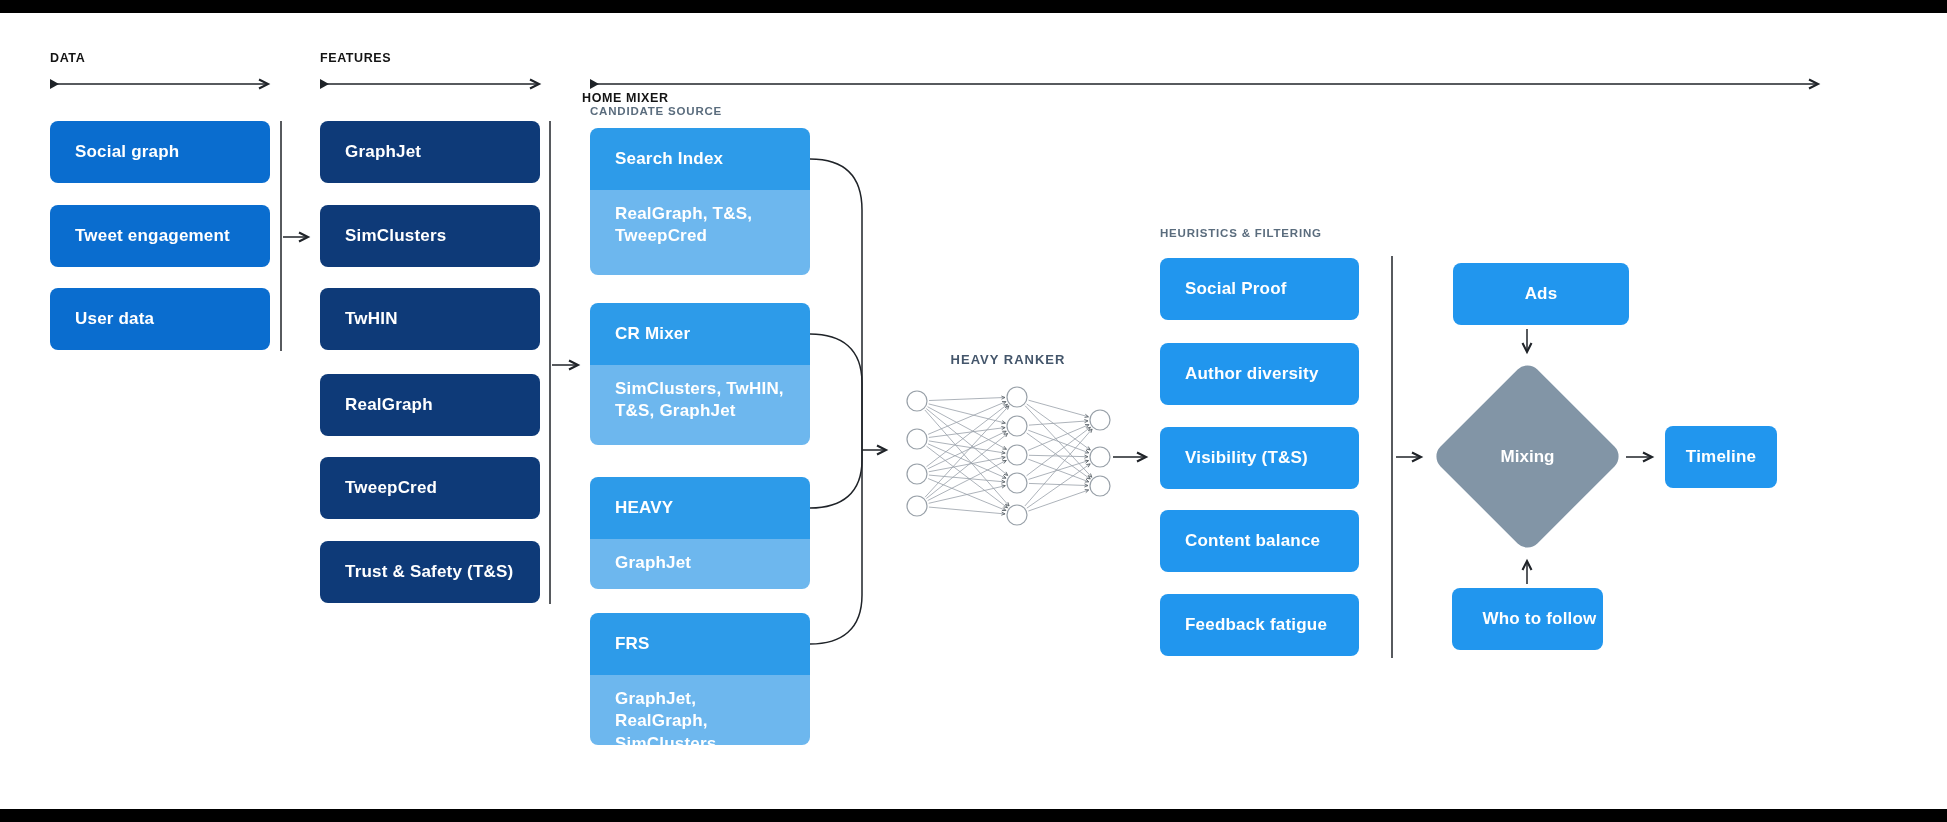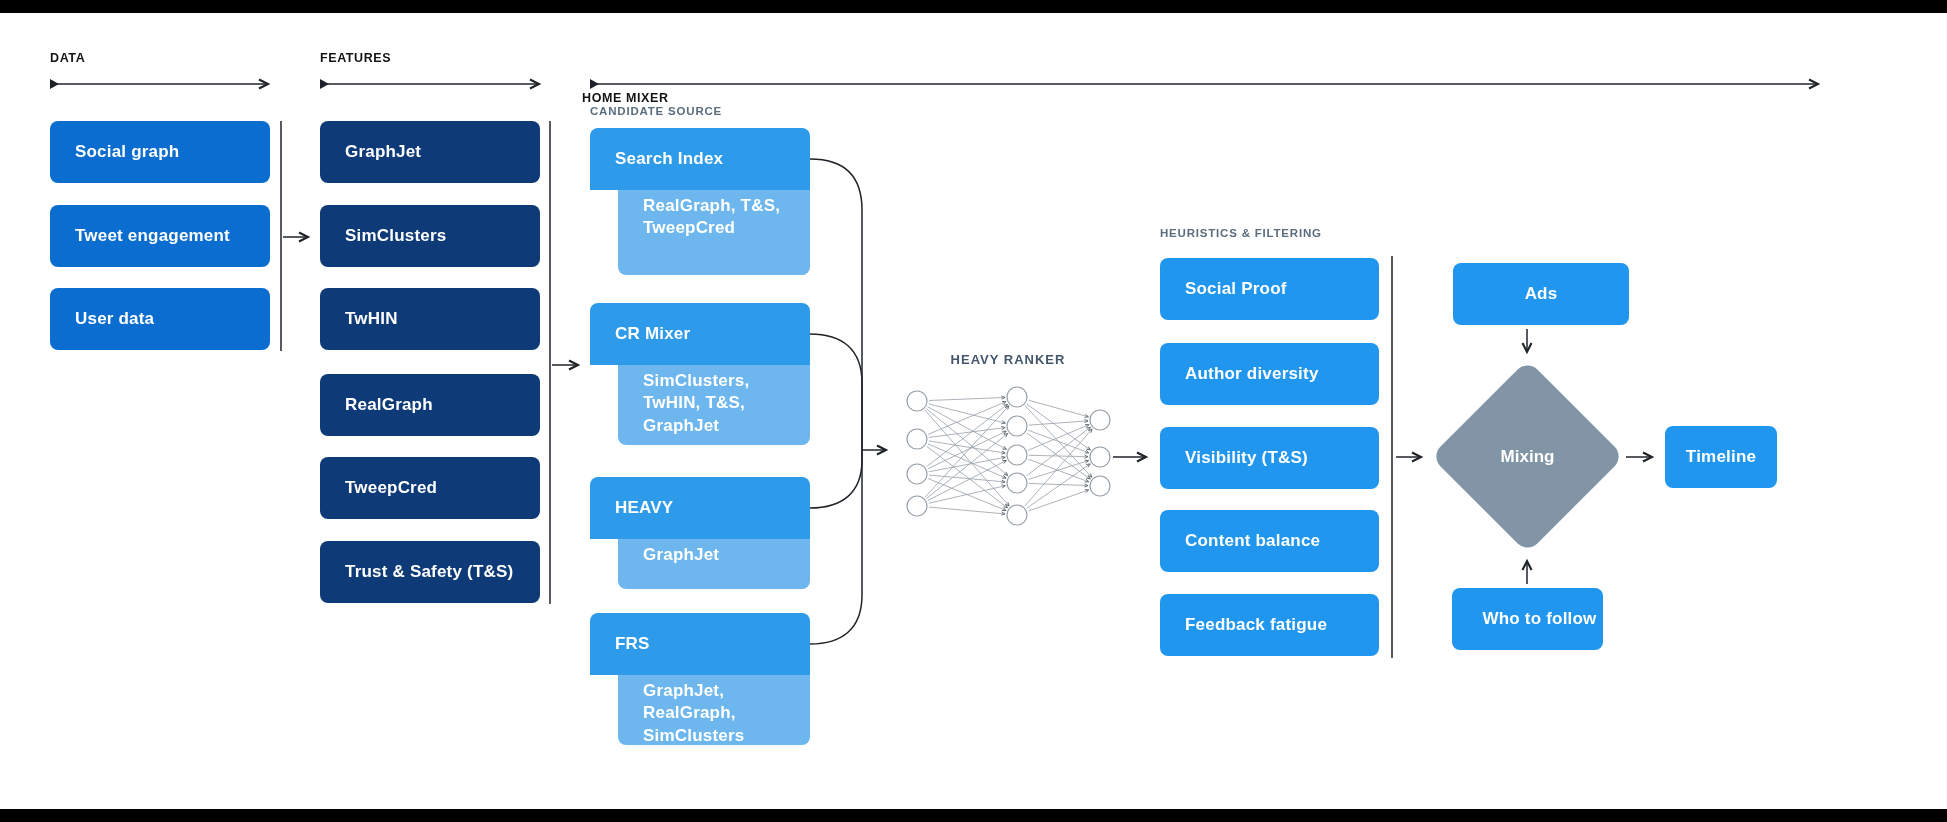--- a/index.html
+++ b/index.html
@@ -12,25 +12,25 @@
   .sub-header{position:absolute;font-size:11.5px;font-weight:bold;color:var(--subheader-text);letter-spacing:.8px;}
   .box{
     position:absolute;width:220px;height:62px;border-radius:8px;color:#fff;
     font-size:17px;font-weight:bold;letter-spacing:.2px;display:flex;align-items:center;
     padding:0 18px 0 25px;box-sizing:border-box;
   }
   .data-box{background:var(--data-box);}
   .feature-box{background:var(--feature-box);}
   .cand-head{background:var(--candidate-header);border-radius:8px 8px 0 0;}
   .cand-sub{
-    position:absolute;width:192px;background:var(--candidate-sub);border-radius:0 0 8px 8px;
+    position:absolute;width:220px;background:var(--candidate-sub);border-radius:0 0 8px 8px;
     color:#fff;font-size:17px;font-weight:bold;letter-spacing:.2px;line-height:1.32;
-    padding:5px 20px 0 25px;box-sizing:border-box;display:block;margin-left:28px;
+    padding:13px 20px 0 25px;box-sizing:border-box;display:block;
   }
-  .filter-box{background:var(--filter-box);width:219px;}
+  .filter-box{background:var(--filter-box);width:199px;}
   .center-box{background:var(--output-box);justify-content:center;padding:0;text-align:center;}
   .diamond{
     position:absolute;left:1459px;top:388px;width:137px;height:137px;
     background:var(--diamond);transform:rotate(45deg);border-radius:14px;
   }
   .diamond-label{
     position:absolute;left:1459px;top:388px;width:137px;height:137px;
     display:flex;align-items:center;justify-content:center;
     color:#fff;font-size:17px;font-weight:bold;
   }

